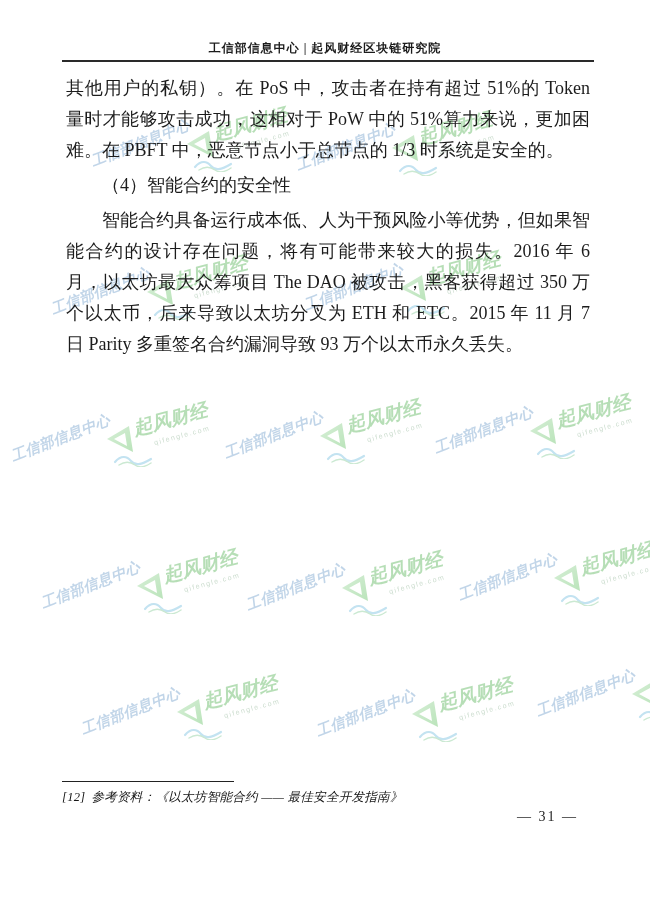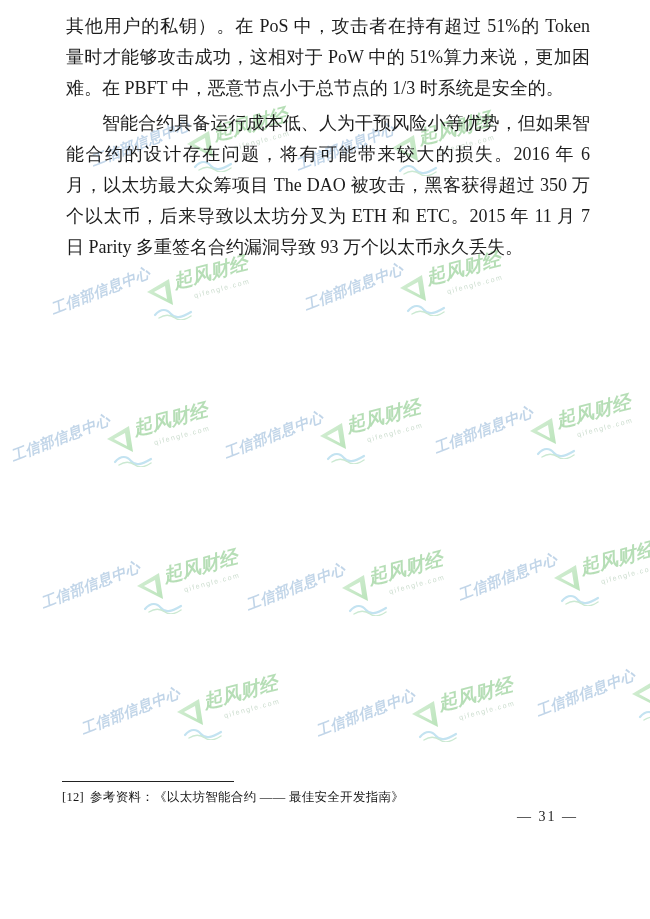--- a/index.html
+++ b/index.html
@@ -102,20 +102,21 @@
   .body-text sup {
     font-size: 10px;
     line-height: 0;
     vertical-align: super;
   }
 
   .footnote-area {
     position: absolute;
     left: 62px; right: 56px;
     top: 781px;
+    font-style: italic;
   }
   .footnote-rule {
     width: 172px;
     height: 1px;
     background: #222222;
     margin-bottom: 7px;
   }
   .footnote {
     font-size: 12.5px;
     color: #161616;
@@ -381,23 +382,28 @@
         </defs>
         <path d="M24 1 L2 14 L28 27 Z" fill="url(#wmg)"></path>
         <path d="M20 8 L9 14 L22 21 Z" fill="#ffffff"></path>
       </svg>
 
     </div>
     </div>
 
   <div class="content">
 
+    <div>
+      <div class="header-title">工信部信息中心 | 起风财经区块链研究院</div>
+      <div class="header-rule"></div>
+    </div>
 
     <div class="body-text">
       <p>其他用户的私钥）。在 PoS 中，攻击者在持有超过 51%的 Token 量时才能够攻击成功，这相对于 PoW 中的 51%算力来说，更加困难。在 PBFT 中，恶意节点小于总节点的 1/3 时系统是安全的。</p>
+      <p class="indent">（4）智能合约的安全性</p>
       <p class="indent">智能合约具备运行成本低、人为干预风险小等优势，但如果智能合约的设计存在问题，将有可能带来较大的损失。2016 年 6 月，以太坊最大众筹项目 The DAO 被攻击，黑客获得超过 350 万个以太币，后来导致以太坊分叉为 ETH 和 ETC。2015 年 11 月 7 日 Parity 多重签名合约漏洞导致 93 万个以太币永久丢失。</p>
     </div>
 
     <div class="footnote-area">
       <div class="footnote-rule"></div>
       <div class="footnote">
         <span class="fn-marker">[12]</span><span>参考资料：《以太坊智能合约 —— 最佳安全开发指南》</span>
       </div>
     </div>
 

